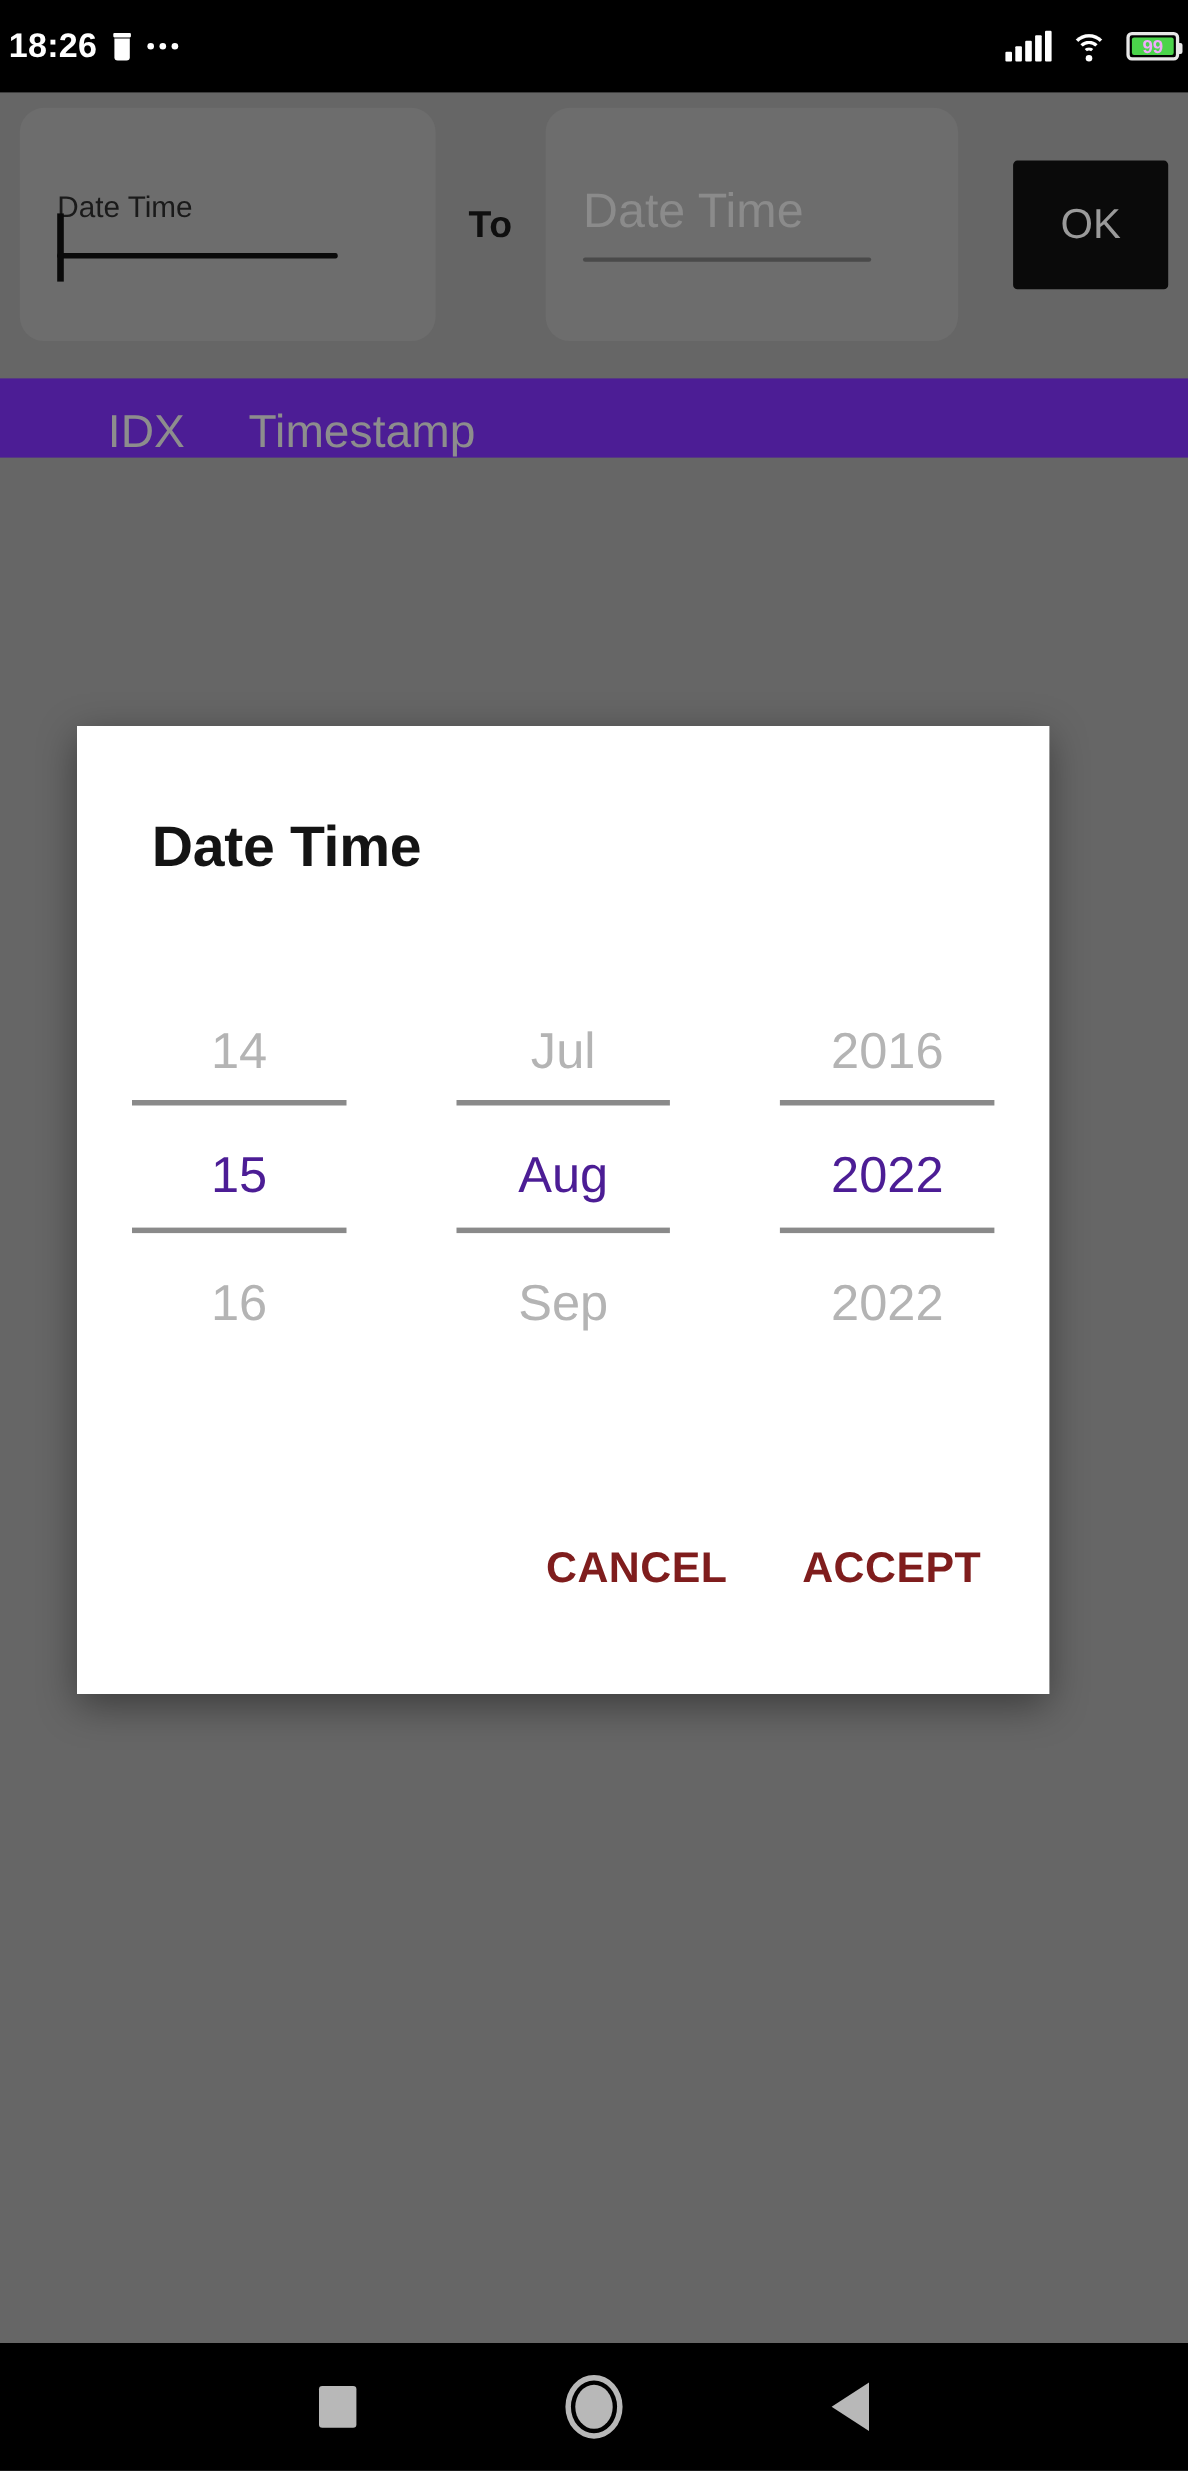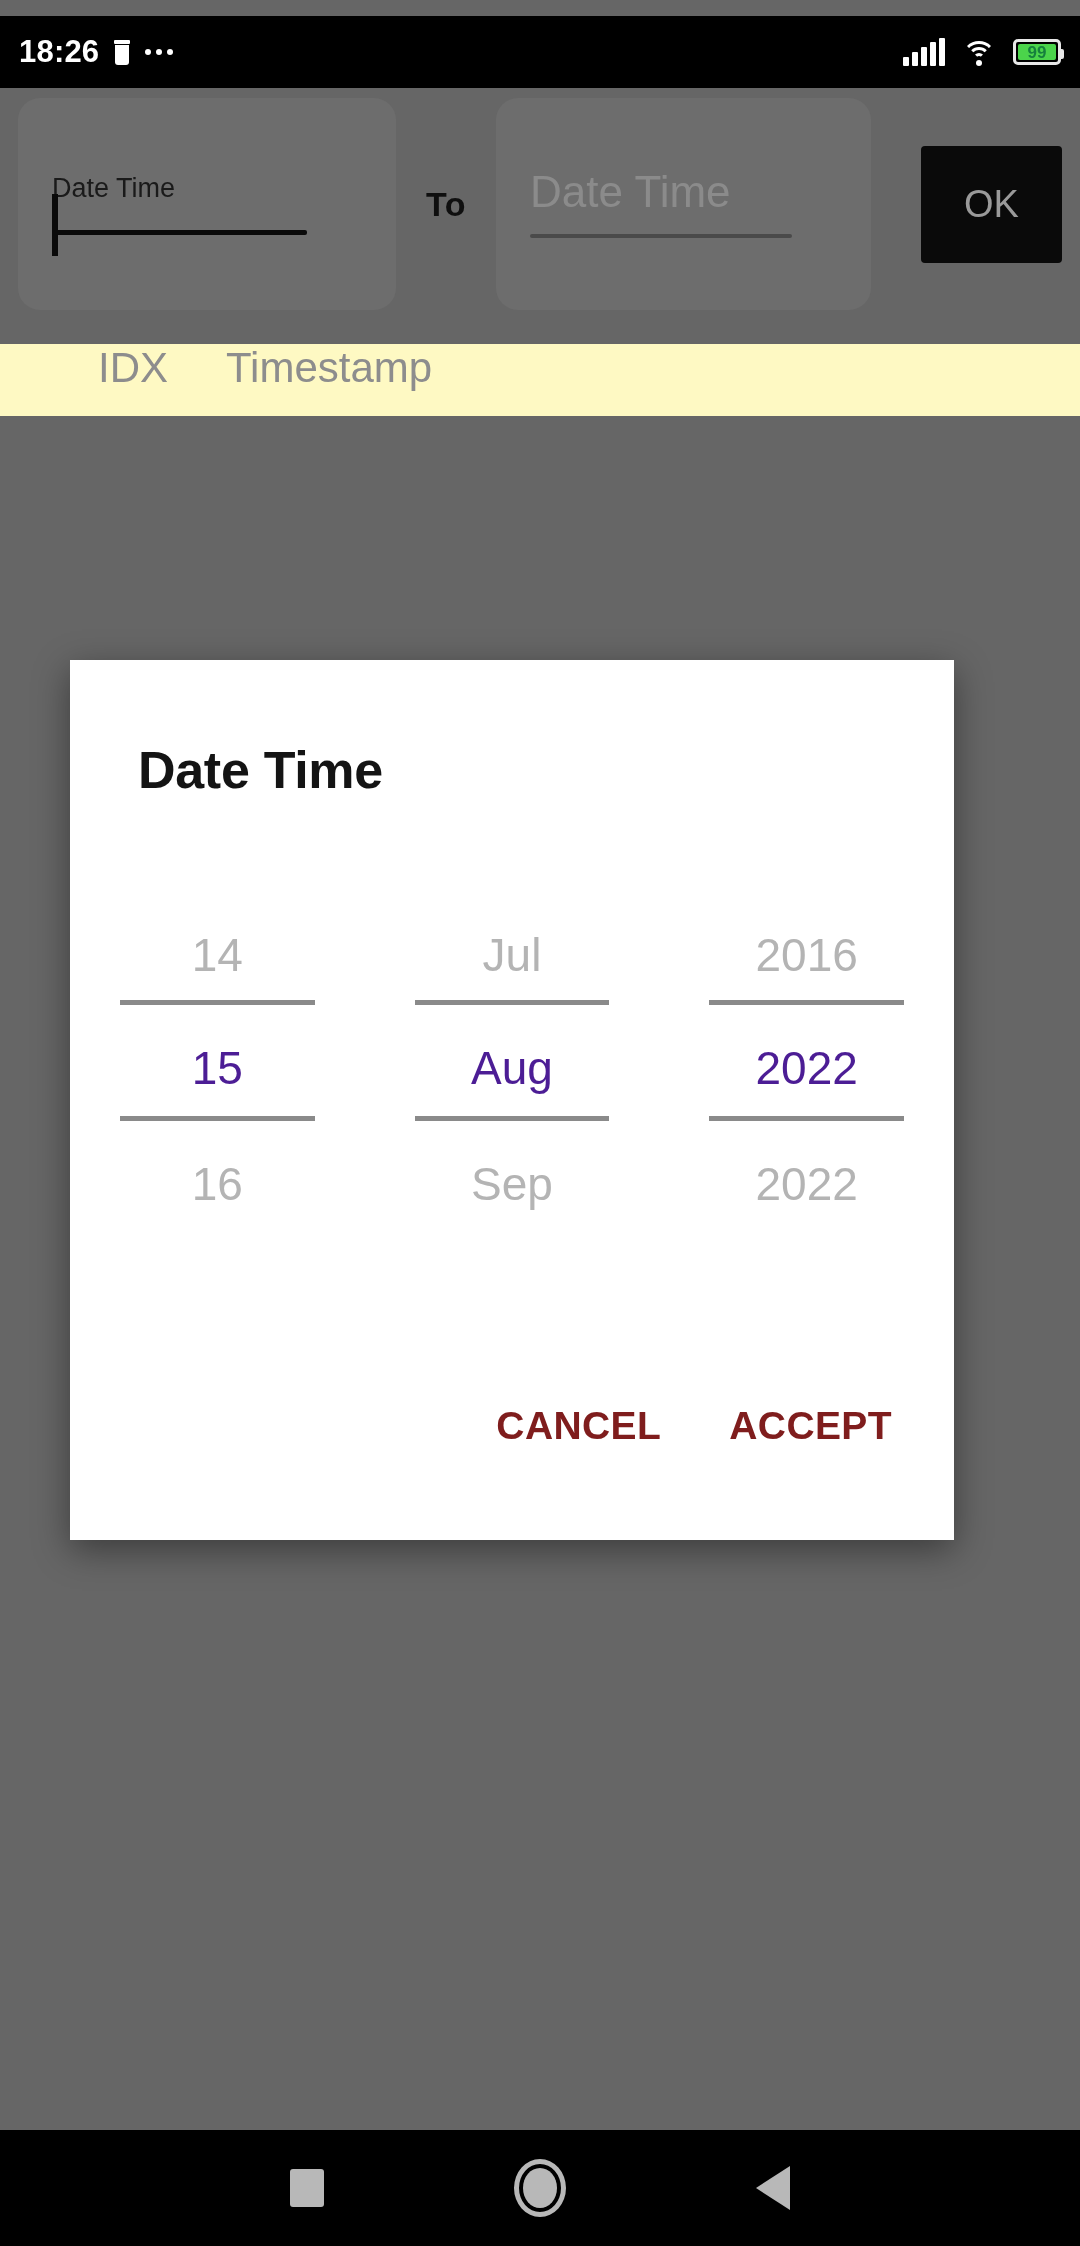--- a/index.html
+++ b/index.html
@@ -6,23 +6,23 @@
   html, body {
     width:1080px; height:2246px;
     background:#000;
     font-family:"Liberation Sans", sans-serif;
     overflow:hidden;
   }
   #screen { position:relative; width:1080px; height:2246px; background:#666666; }
 
   
   .status-bar{
-    position:absolute; top:16px; left:0; width:1080px; height:72px;
+    position:absolute; top:0; left:0; width:1080px; height:84px;
     background:#000; display:flex; align-items:center;
-    padding:0 19px; z-index:40;
+    padding:0 8px; z-index:40;
   }
   .sb-left{ display:flex; align-items:center; gap:13px; }
   .sb-time{ color:#fff; font-size:31px; font-weight:bold; letter-spacing:.2px; }
   .sb-right{ margin-left:auto; display:flex; align-items:center; gap:17px; }
 
   .trash-ico{ width:20px; height:25px; position:relative; }
   .trash-ico::before{
     content:""; position:absolute; top:0; left:2px; width:16px; height:4px;
     background:#fff; border-radius:1px;
   }
@@ -63,21 +63,21 @@
   }
   .batt-ico::after{
     content:""; position:absolute; right:-6px; top:7px;
     width:4px; height:10px; background:#e8e8e8; border-radius:0 2px 2px 0;
   }
   .batt-fill{
     position:absolute; top:2px; left:2px; right:2px; bottom:2px;
     background:#4bd44b; border-radius:2px;
   }
   .batt-num{
-    position:relative; color:#15803d; font-size:17px; font-weight:bold; line-height:1;
+    position:relative; color:#f0abfc; font-size:17px; font-weight:bold; line-height:1;
   }
 
   
   .filter-bar{
     position:absolute; top:64px; left:0; width:1080px; height:280px;
     background:#666666; display:flex; align-items:center; padding:0 18px; z-index:10;
   }
   .field-card{
     background:#6d6d6d; border-radius:22px; height:212px;
     display:flex; flex-direction:column; justify-content:center;
@@ -104,21 +104,21 @@
   }
   .ok-btn{
     margin-left:auto; width:141px; height:117px; background:#0a0a0a;
     border-radius:4px; display:flex; align-items:center; justify-content:center;
     color:#9a9a9a; font-size:38px;
   }
 
   
   .table-header{
     position:absolute; top:344px; left:0; width:1080px; height:72px;
-    background:#fef9c3; display:flex; align-items:flex-start; z-index:10;
+    background:#4c1d95; display:flex; align-items:flex-end; z-index:10;
   }
   .th{ color:#8d8d8d; font-size:42px; white-space:nowrap; }
   .th-idx{ margin-left:98px; }
   .th-ts{ margin-left:58px; }
   .th-cn{ margin-left:98px; }
 
   
   .content-area{
     position:absolute; top:416px; left:0; width:1080px; height:1714px;
     background:#666666; z-index:5;

